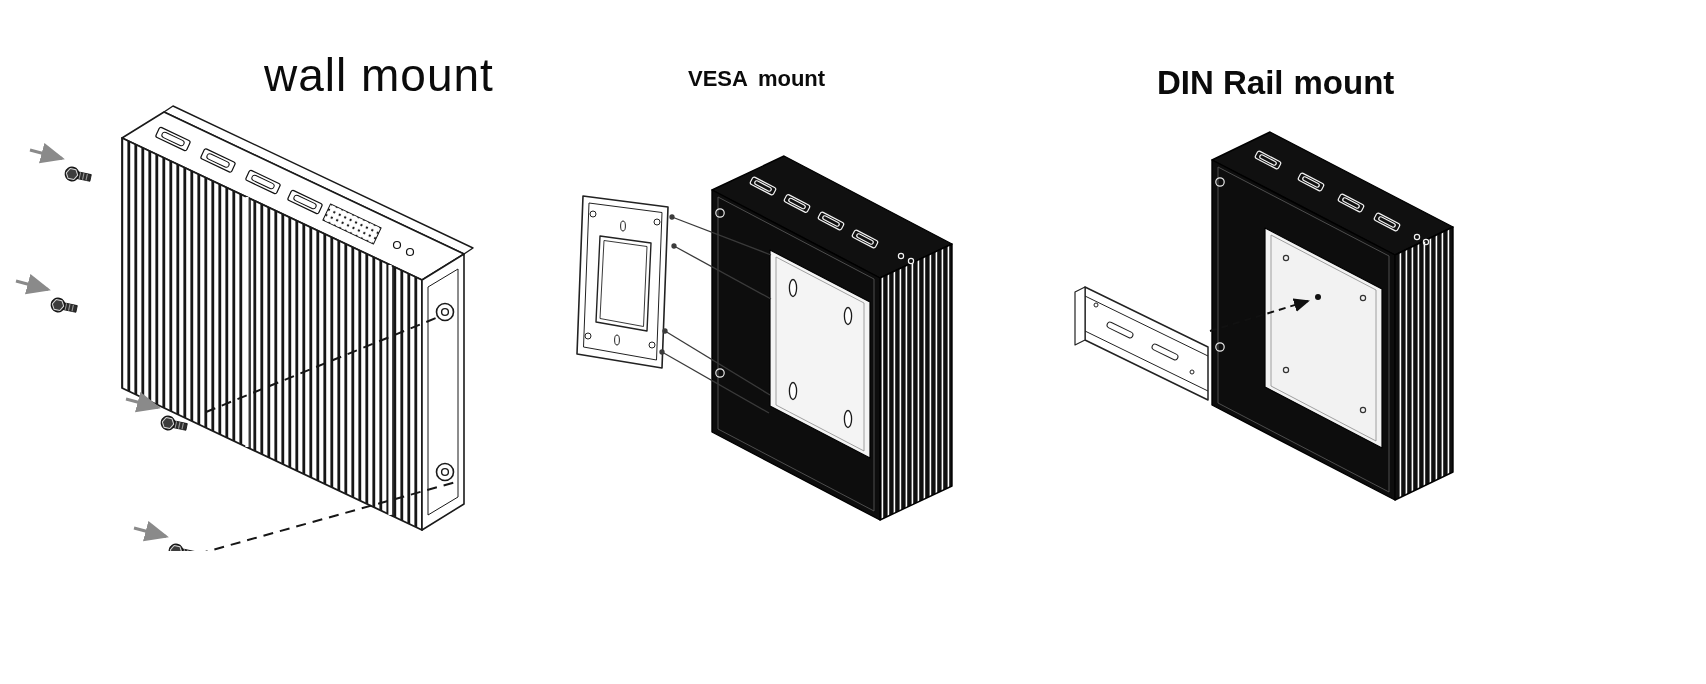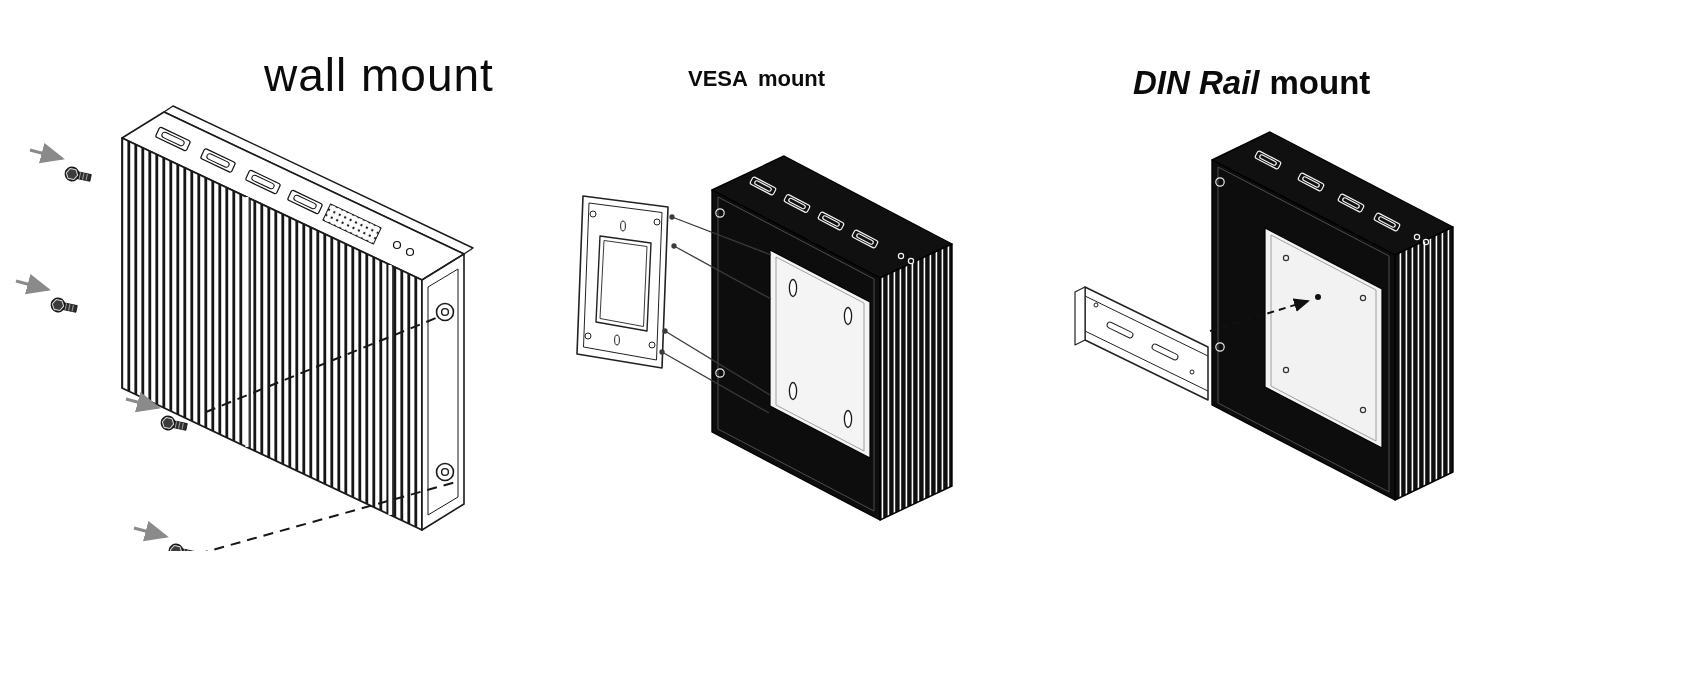--- a/index.html
+++ b/index.html
@@ -5,21 +5,21 @@
   html,body{margin:0;padding:0;background:#ffffff;}
   .canvas{
     position:relative;width:1706px;height:551px;background:#ffffff;overflow:hidden;
     font-family:"Liberation Sans",sans-serif;color:#0b0b0b;
   }
   .illus{position:absolute;top:0;}
   .title{position:absolute;white-space:nowrap;color:#0b0b0b;}
   .title-wall{left:264px;top:48px;font-size:46px;font-weight:400;letter-spacing:1px;}
   .title-vesa{left:688px;top:66px;font-size:22px;font-weight:700;}
   .title-din{left:1133px;top:64px;font-size:33px;font-weight:700;}
-  .brand-italic{font-style:italic;font-weight:700;}
+  .brand-italic{font-weight:700;margin-left:24px;}
   .rest{margin-left:10px;font-weight:700;font-style:normal;}
 </style>
 </head>
 <body>
 
 <div class="canvas">
 
   <div class="title title-wall">wall mount</div>
 
   <div class="title title-vesa">

